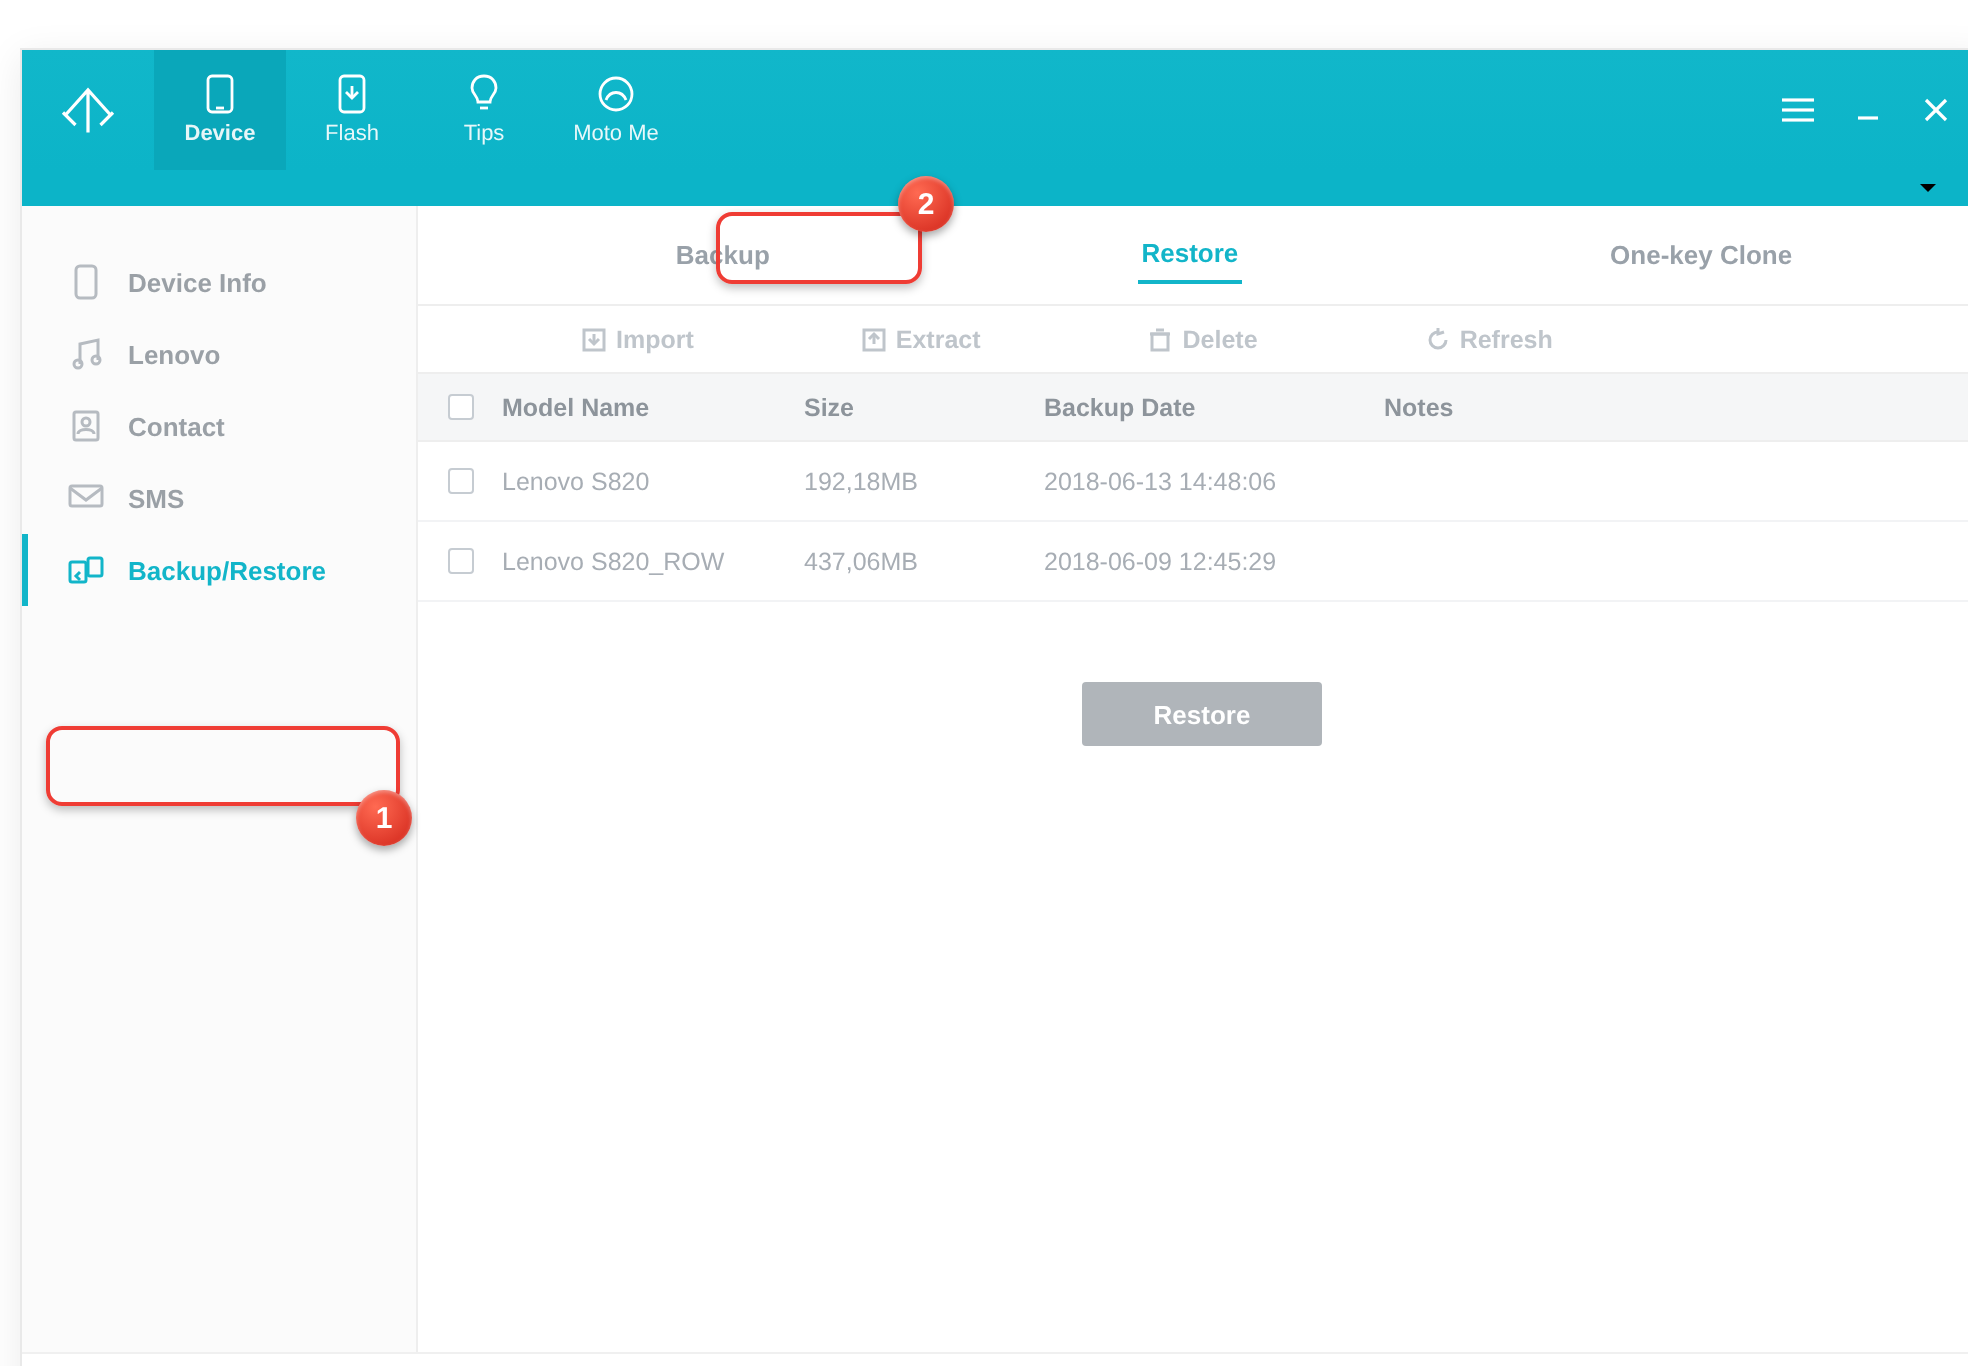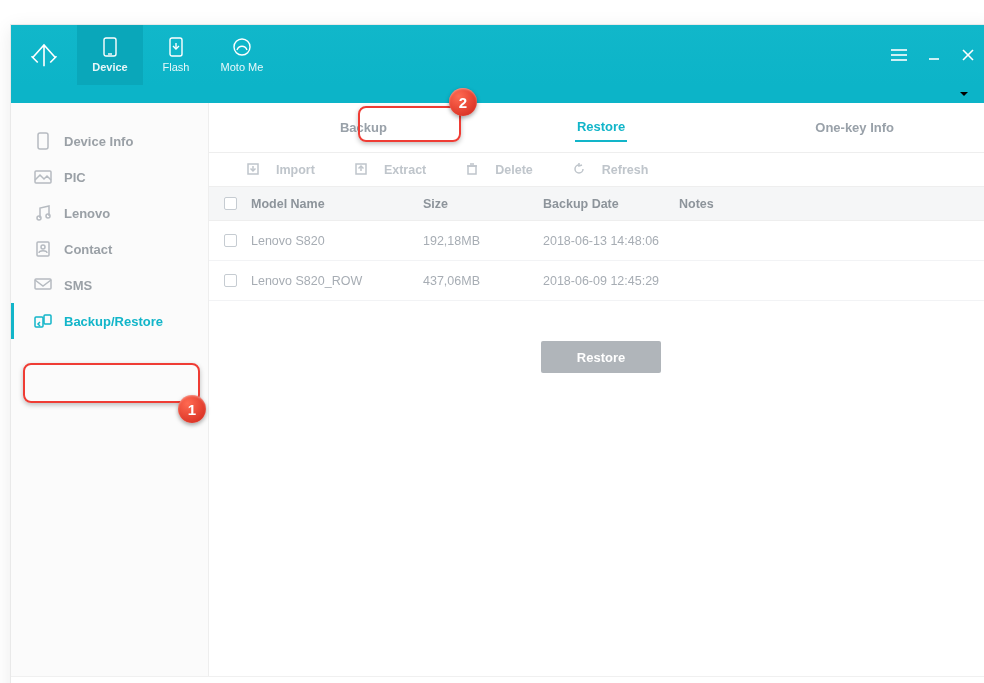--- a/index.html
+++ b/index.html
@@ -116,31 +116,31 @@
     color:#99a1a9;font-weight:600;font-size:13px;
   }
   .tab{cursor:pointer;padding:6px 2px;margin-left:32px;}
   .tab.active{color:var(--cyan);border-bottom:2px solid var(--cyan);}
   .toolbar{
     height:34px;display:flex;align-items:center;gap:40px;
     padding-left:38px;
     color:#bfc5cb;font-size:12.5px;font-weight:600;
     border-bottom:1px solid #eee;
   }
-  .toolbar .tbtn{display:inline-flex;align-items:flex-start;gap:17px;cursor:pointer;}
+  .toolbar .tbtn{display:inline-flex;align-items:center;gap:5px;cursor:pointer;margin-left:44px;}
   .toolbar svg{stroke:#bfc5cb;fill:none;stroke-width:1.5;}
   .thead{
     height:34px;display:flex;align-items:center;
     background:#f5f6f7;color:#8d949b;font-weight:600;font-size:12.5px;
     border-bottom:1px solid #eee;
   }
   .col-chk{width:42px;display:flex;justify-content:center;}
-  .col-model{width:172px;}
+  .col-model{width:151px;}
   .col-size{width:120px;}
-  .col-date{width:136px;}
+  .col-date{width:170px;}
   .col-notes{flex:1;}
   .trow{
     height:40px;display:flex;align-items:center;border-bottom:1px solid #f2f3f5;
     color:#a7adb4;font-size:12.5px;
   }
   .chk{width:13px;height:13px;border:1px solid #c6ccd2;border-radius:2px;background:#fff;}
 
   .restore-btn{
     margin:40px auto 0;
     width:120px;height:32px;
@@ -196,20 +196,29 @@
       </div>
       <div class="nav-item">
         <span class="ico">
               <svg width="14" height="20" viewBox="0 0 14 20">
                 <rect x="1" y="1" width="12" height="18" rx="2"></rect>
                 <line x1="7" y1="6" x2="7" y2="12"></line>
                 <polyline points="4 9 7 12 10 9"></polyline>
               </svg>
             </span>
         <span>Flash</span>
+      </div>
+      <div class="nav-item">
+        <span class="ico">
+              <svg width="16" height="20" viewBox="0 0 16 20">
+                <path d="M8 1 C4 1 2 4 2 7 C2 10 5 11 5 14 L11 14 C11 11 14 10 14 7 C14 4 12 1 8 1 Z"></path>
+                <line x1="6" y1="17" x2="10" y2="17"></line>
+              </svg>
+            </span>
+        <span>Tips</span>
       </div>
       <div class="nav-item">
         <span class="ico">
               <svg width="20" height="20" viewBox="0 0 20 20">
                 <circle cx="10" cy="10" r="8"></circle>
                 <path d="M5 13 C7 8 13 8 15 13"></path>
               </svg>
             </span>
         <span>Moto Me</span>
       </div>
@@ -249,29 +258,20 @@
       <div class="side-item">
         <span class="sicon">
               <svg width="12" height="18" viewBox="0 0 12 18">
                 <rect x="1" y="1" width="10" height="16" rx="2"></rect>
               </svg>
             </span>
         <span>Device Info</span>
       </div>
       <div class="side-item">
         <span class="sicon">
-              <svg width="18" height="14" viewBox="0 0 18 14">
-                <rect x="1" y="1" width="16" height="12" rx="1"></rect>
-                <polyline points="1 10 6 5 10 9 13 6 17 10"></polyline>
-              </svg>
-            </span>
-        <span>PIC</span>
-      </div>
-      <div class="side-item">
-        <span class="sicon">
               <svg width="16" height="16" viewBox="0 0 16 16">
                 <path d="M5 13 V3 L14 1 V11"></path>
                 <circle cx="4" cy="13" r="2"></circle>
                 <circle cx="13" cy="11" r="2"></circle>
               </svg>
             </span>
         <span>Lenovo</span>
       </div>
       <div class="side-item">
         <span class="sicon">
@@ -301,21 +301,21 @@
               </svg>
             </span>
         <span>Backup/Restore</span>
       </div>
     </aside>
 
     <section class="content">
       <div class="tabs">
         <span class="tab">Backup</span>
         <span class="tab active">Restore</span>
-        <span class="tab">One-key Info</span>
+        <span class="tab">One-key Clone</span>
       </div>
       <div class="toolbar">
         <span class="tbtn">
               <svg width="12" height="12" viewBox="0 0 12 12">
                 <rect x="1" y="1" width="10" height="10"></rect>
                 <polyline points="6 3 6 8"></polyline>
                 <polyline points="3.5 5.5 6 8 8.5 5.5"></polyline>
               </svg>
               <span>Import</span>
             </span>

